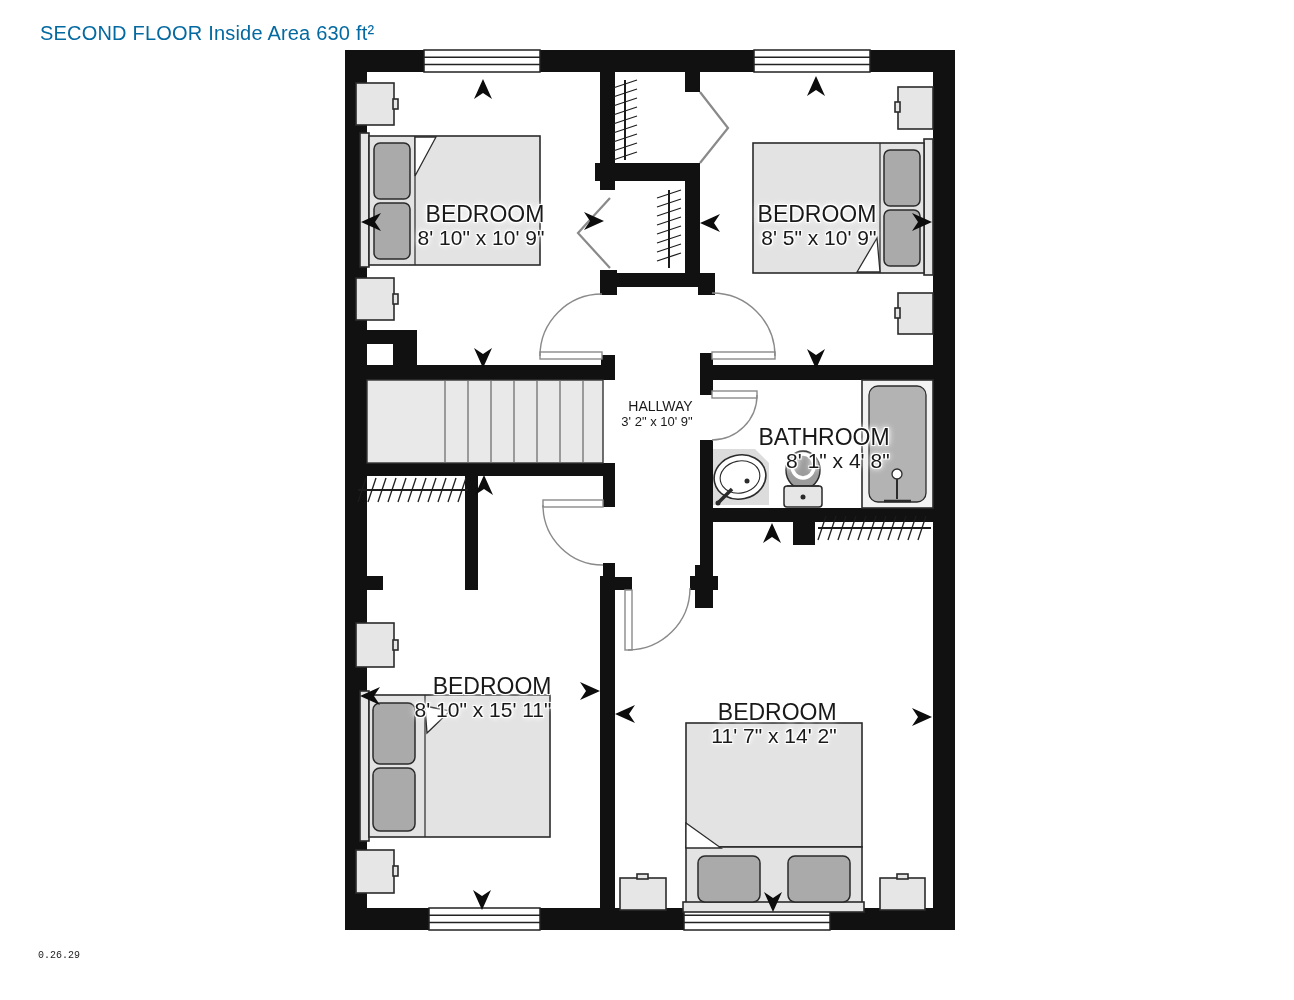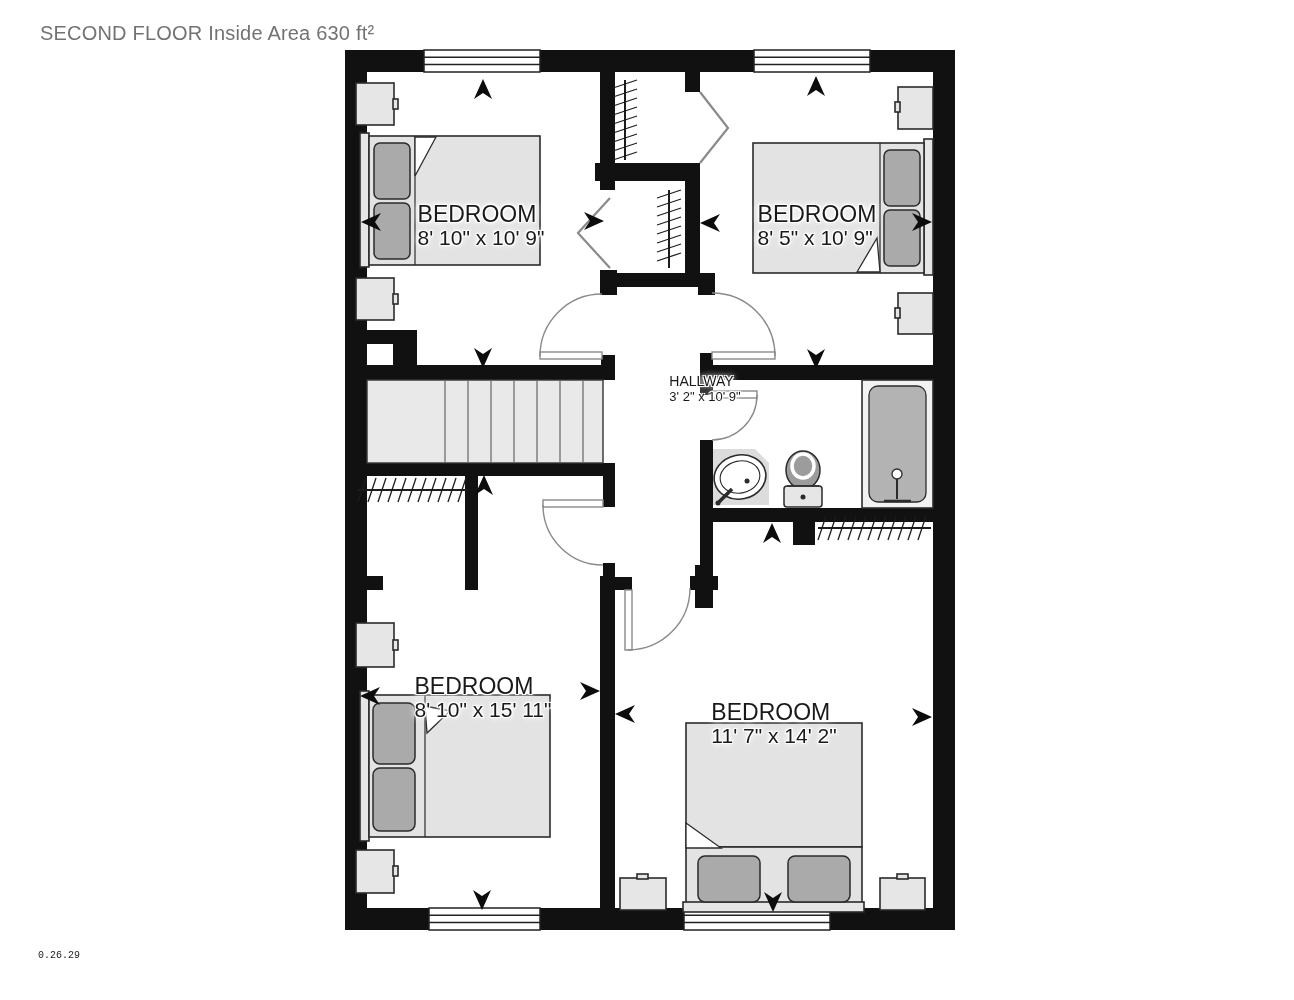--- a/index.html
+++ b/index.html
@@ -1,20 +1,20 @@
 <!DOCTYPE html>
 <html><head>
 <meta charset="utf-8">
 <style>
   html,body{margin:0;padding:0;background:#ffffff;}
   body{font-family:"Liberation Sans", sans-serif;}
   #stage{position:relative;width:1294px;height:1000px;background:#fff;overflow:hidden;}
   #plan-svg{position:absolute;left:0;top:0;}
-  .page-title{position:absolute;left:40px;top:22px;font-size:20px;color:#737373;letter-spacing:0.2px;white-space:nowrap;}
-  .room-label{position:absolute;text-align:left;transform:translateX(-50%);color:#191919;white-space:nowrap;
+  .page-title{position:absolute;left:40px;top:22px;font-size:20px;color:#0369a1;letter-spacing:0.2px;white-space:nowrap;}
+  .room-label{position:absolute;text-align:right;transform:translateX(-50%);color:#191919;white-space:nowrap;
     text-shadow:-1px -1px 0 #fff,1px -1px 0 #fff,-1px 1px 0 #fff,1px 1px 0 #fff,0 0 4px #fff,0 0 6px #fff,0 0 8px #fff;}
   .room-name{font-size:23px;line-height:24px;}
   .room-dims{font-size:21px;line-height:23px;}
   .small .room-name{font-size:14px;line-height:15px;}
   .small .room-dims{font-size:13px;line-height:15px;}
   .footer-version{position:absolute;left:38px;top:950px;font-size:10px;color:#222;font-family:Liberation Mono, monospace;}
   .footer-disclaimer{position:absolute;left:840px;top:950px;transform:translateX(-50%);font-size:10px;color:#222;white-space:nowrap;}
   .wall{fill:#111;}
   .leaf{fill:#fff;stroke:#8a8a8a;stroke-width:1.4;}
   .arc{fill:none;stroke:#8a8a8a;stroke-width:1.4;}
@@ -306,25 +306,29 @@
   <div class="room-label" style="left:481px;top:202px;">
     <div class="room-name">BEDROOM</div>
     <div class="room-dims">8' 10" x 10' 9"</div>
   </div>
 
   <div class="room-label" style="left:817px;top:202px;">
     <div class="room-name">BEDROOM</div>
     <div class="room-dims">8' 5" x 10' 9"</div>
   </div>
 
-  <div class="room-label small" style="left:657px;top:374px;margin-left:48px;">
+  <div class="room-label small" style="left:657px;top:399px;">
     <div class="room-name">HALLWAY</div>
     <div class="room-dims">3' 2" x 10' 9"</div>
   </div>
 
+  <div class="room-label" style="left:824px;top:425px;">
+    <div class="room-name">BATHROOM</div>
+    <div class="room-dims">8' 1" x 4' 8"</div>
+  </div>
 
   <div class="room-label" style="left:483px;top:674px;">
     <div class="room-name">BEDROOM</div>
     <div class="room-dims">8' 10" x 15' 11"</div>
   </div>
 
   <div class="room-label" style="left:774px;top:700px;">
     <div class="room-name">BEDROOM</div>
     <div class="room-dims">11' 7" x 14' 2"</div>
   </div>

